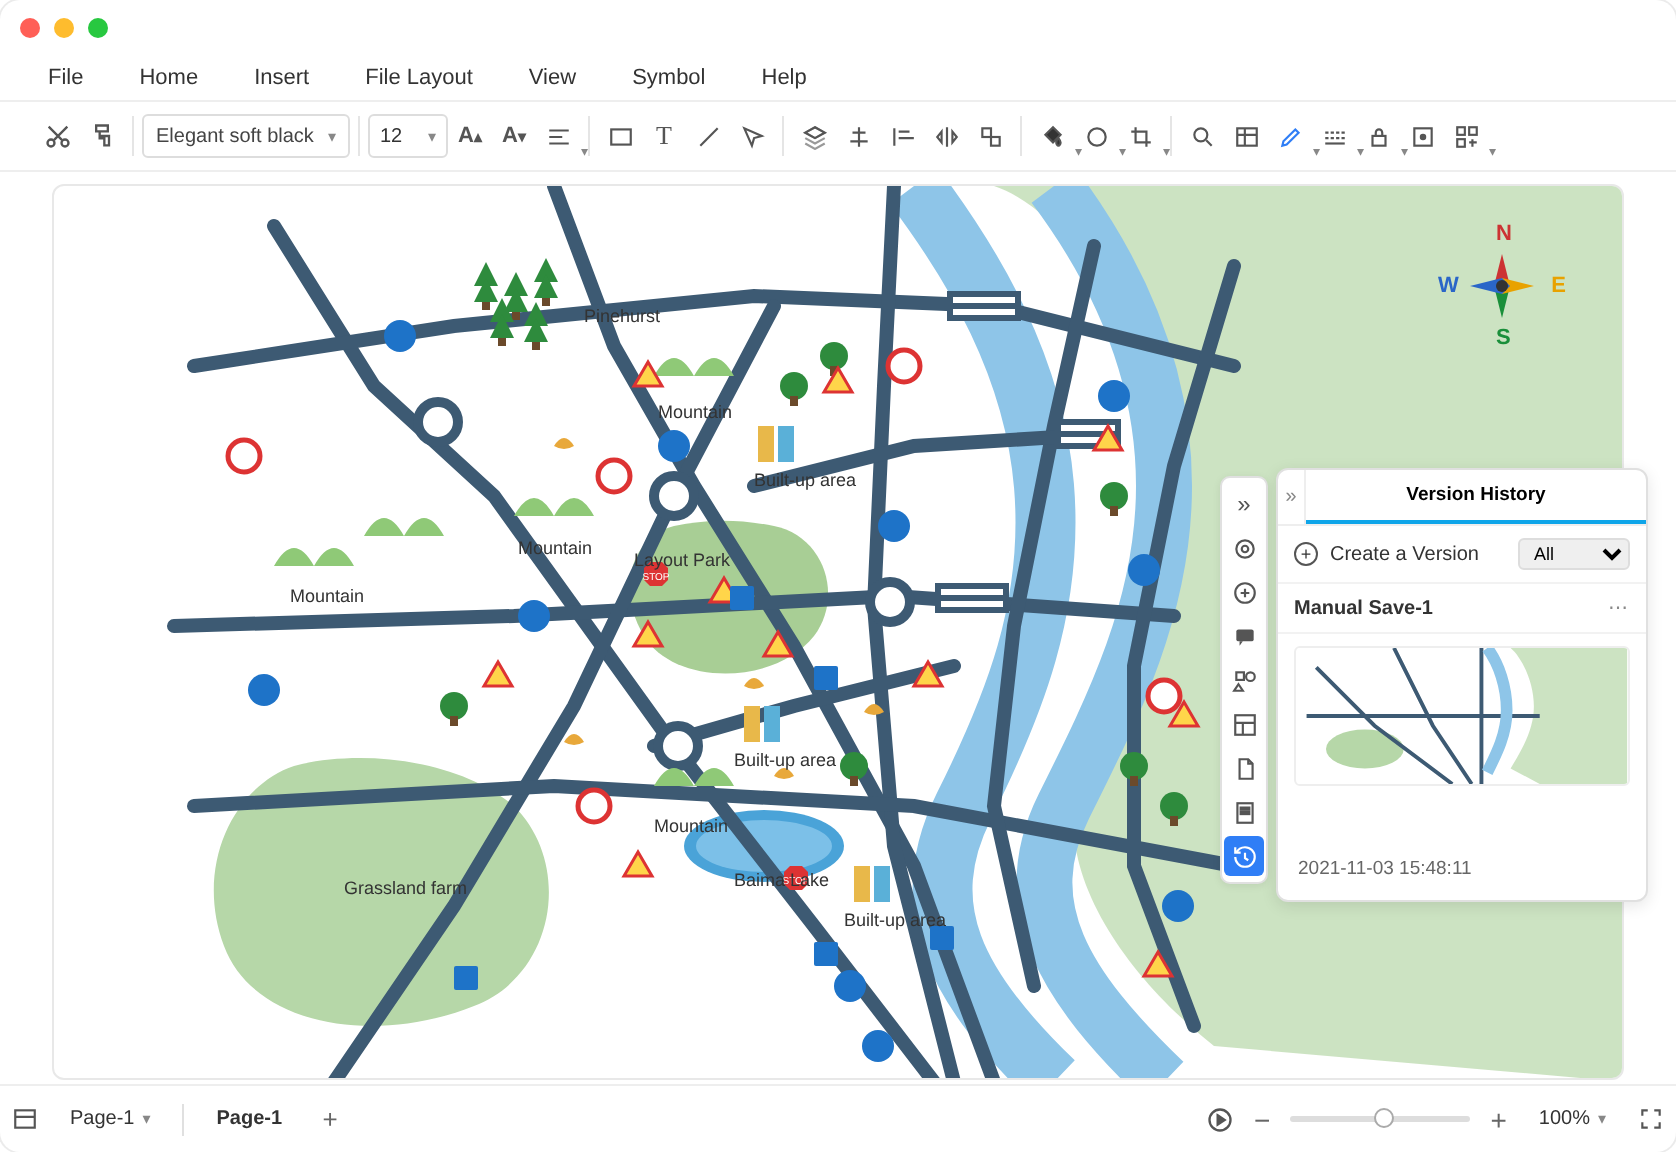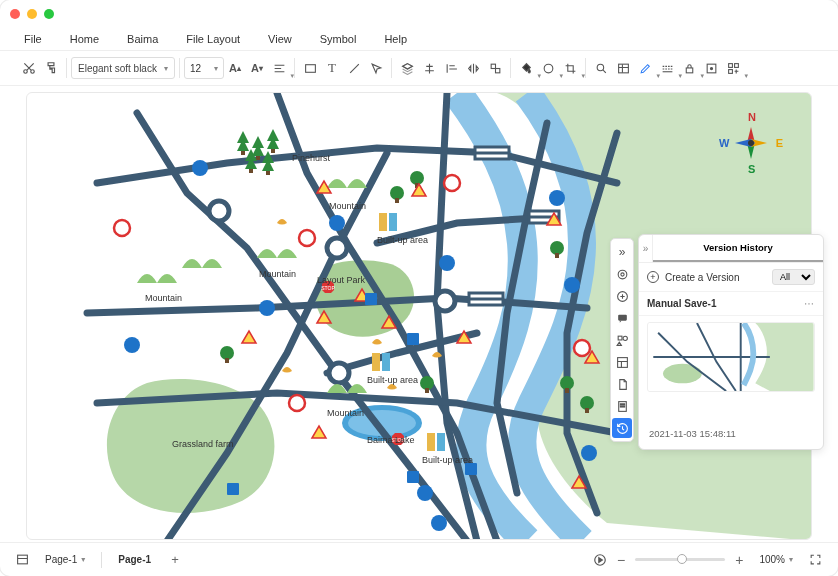--- a/index.html
+++ b/index.html
@@ -10,41 +10,41 @@
 .menubar { height: 22px; display: flex; align-items: center; padding: 0 24px; gap: 28px; background:#fff; }
 .menubar span { cursor: pointer; }
 .toolbar { height: 36px; border-top: 1px solid #eee; border-bottom: 1px solid #eee; display:flex; align-items:center; padding:0 18px; gap:0; }
 .tbtn { width:22px; height:22px; display:inline-flex; align-items:center; justify-content:center; color:#555; border-radius:3px; cursor:pointer; position:relative; }
 .tbtn .dd { position:absolute; right:-4px; bottom:-1px; font-size:7px; color:#888; }
 .sep { width:1px; height:20px; background:#e5e5e5; margin:0 4px; }
 .font-sel { width:104px; height:22px; border:1px solid #ddd; border-radius:3px; display:flex; align-items:center; padding:0 6px; font-size:10px; color:#444; justify-content:space-between; }
 .size-sel { width:40px; height:22px; border:1px solid #ddd; border-radius:3px; display:flex; align-items:center; padding:0 5px; font-size:10px; justify-content:space-between; }
 .canvas-wrap { position:absolute; top:86px; left:0; right:0; bottom:34px; background:#fff; display:flex; align-items:flex-start; justify-content:center; }
 .canvas { position:relative; width:786px; height:448px; margin-top:6px; border:1px solid #e8e8e8; border-radius:6px; background:#fff; overflow:hidden; }
-.statusbar { position:absolute; bottom:0; left:0; right:0; height:34px; border-top:1px solid #eee; display:flex; align-items:center; padding:0 16px; font-size:10px; color:#333; justify-content:space-between; }
+.statusbar { position:absolute; bottom:0; left:0; right:0; height:34px; border-top:1px solid #eee; display:flex; align-items:center; padding:0 6px; font-size:10px; color:#333; justify-content:space-between; }
 .statusbar .left, .statusbar .right { display:flex; align-items:center; gap:10px; }
 .ptab { padding:2px 6px; display:flex; align-items:center; gap:4px; }
 .ptab .dd{font-size:8px;color:#888}
 .tabactive { font-weight:600; }
 .addtab { width:16px; height:16px; display:flex; align-items:center; justify-content:center; font-size:13px; color:#666; cursor:pointer; }
 .zoom-slider { width:90px; height:3px; background:#ddd; border-radius:2px; position:relative; }
 .zoom-slider .knob { width:10px; height:10px; background:#fff; border:1px solid #aaa; border-radius:50%; position:absolute; top:-4px; left:42px; }
 
 .vtools { position:absolute; right:204px; top:238px; width:24px; background:#fff; border:1px solid #e0e0e0; border-radius:5px; display:flex; flex-direction:column; align-items:center; padding:3px 0; gap:2px; box-shadow:0 1px 4px rgba(0,0,0,0.08); z-index:5;}
 .vtools .vt { width:20px; height:20px; display:flex; align-items:center; justify-content:center; color:#555; border-radius:3px; cursor:pointer; font-size:12px;}
 .vtools .vt.active { background:#2f7ef6; color:#fff; }
 
 .panel { position:absolute; right:14px; top:234px; width:186px; background:#fff; border:1px solid #e0e0e0; border-radius:6px; box-shadow:0 2px 8px rgba(0,0,0,0.1); z-index:6; font-size:10px;}
 .panel .tabs { display:flex; border-bottom:1px solid #eee; }
 .panel .ptabh { flex:1; text-align:center; padding:7px 0; font-size:9.5px; cursor:pointer; color:#666;}
-.panel .ptabh.active { color:#000; font-weight:600; border-bottom:2px solid #a3a3a3; }
+.panel .ptabh.active { color:#000; font-weight:600; border-bottom:2px solid #0ea5e9; }
 .panel .row { display:flex; align-items:center; padding:6px 8px; gap:6px; border-bottom:1px solid #f2f2f2; }
 .panel .thumb { margin:6px 8px; border:1px solid #eee; height:70px; border-radius:3px; background:#fff; position:relative; overflow:hidden;}
 .panel .ts { padding:4px 10px 10px; color:#666; font-size:9.5px;margin-top:32px; }
-.panel select{ border:1px solid #ddd; border-radius:3px; font-size:9px; padding:1px 3px; width:43px;}
+.panel select{ border:1px solid #ddd; border-radius:3px; font-size:9px; padding:1px 3px; width:56px;}
 .panel .collapse{ width:14px; text-align:center; color:#888; font-size:10px; border-right:1px solid #eee; align-self:stretch; display:flex; align-items:center; justify-content:center;}
 
 .mlabel { position:absolute; font-size:9px; color:#333; white-space:nowrap; }
 
 .compass { position:absolute; right:30px; top:20px; width:60px; height:60px; }
 .compass .n{position:absolute;top:-2px;left:27px;color:#c33;font-weight:bold;font-size:11px}
 .compass .s{position:absolute;bottom:-2px;left:27px;color:#1a8f3a;font-weight:bold;font-size:11px}
 .compass .e{position:absolute;right:-2px;top:24px;color:#e8a200;font-weight:bold;font-size:11px}
 .compass .w{position:absolute;left:-2px;top:24px;color:#2a66c8;font-weight:bold;font-size:11px}
 
@@ -55,21 +55,21 @@
 
 <div class="titlebar">
   <div class="dot red"></div>
   <div class="dot yel"></div>
   <div class="dot grn"></div>
 </div>
 
 <div class="menubar">
   <span>File</span>
   <span>Home</span>
-  <span>Baima</span>
+  <span>Insert</span>
   <span>File Layout</span>
   <span>View</span>
   <span>Symbol</span>
   <span>Help</span>
 </div>
 
 <div class="toolbar">
   <div class="tbtn">
       <svg width="14" height="14" viewBox="0 0 24 24" fill="none" stroke="currentColor" stroke-width="2">
         <circle cx="6" cy="18" r="3"></circle>

